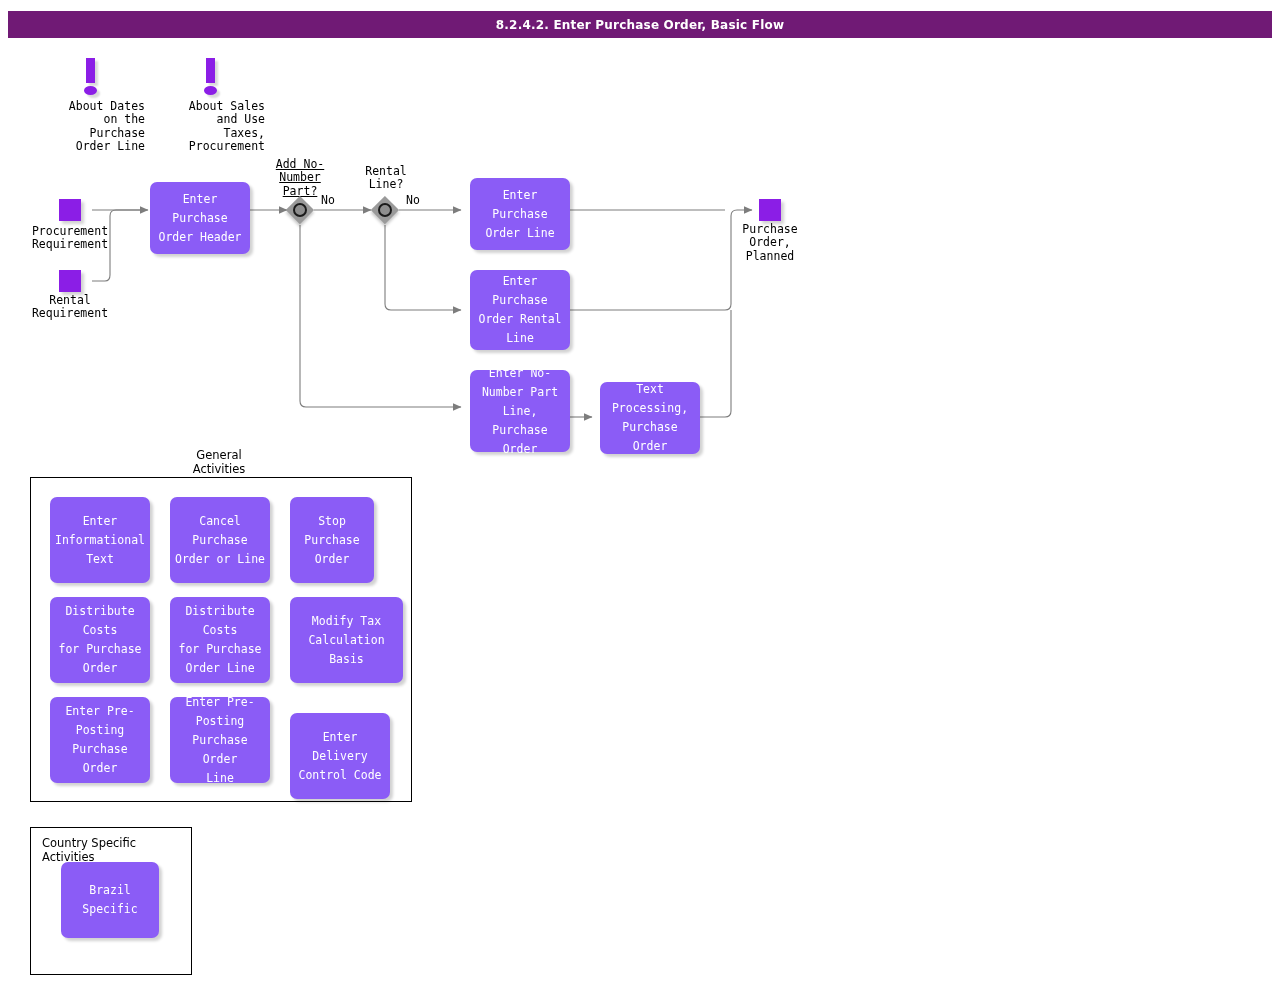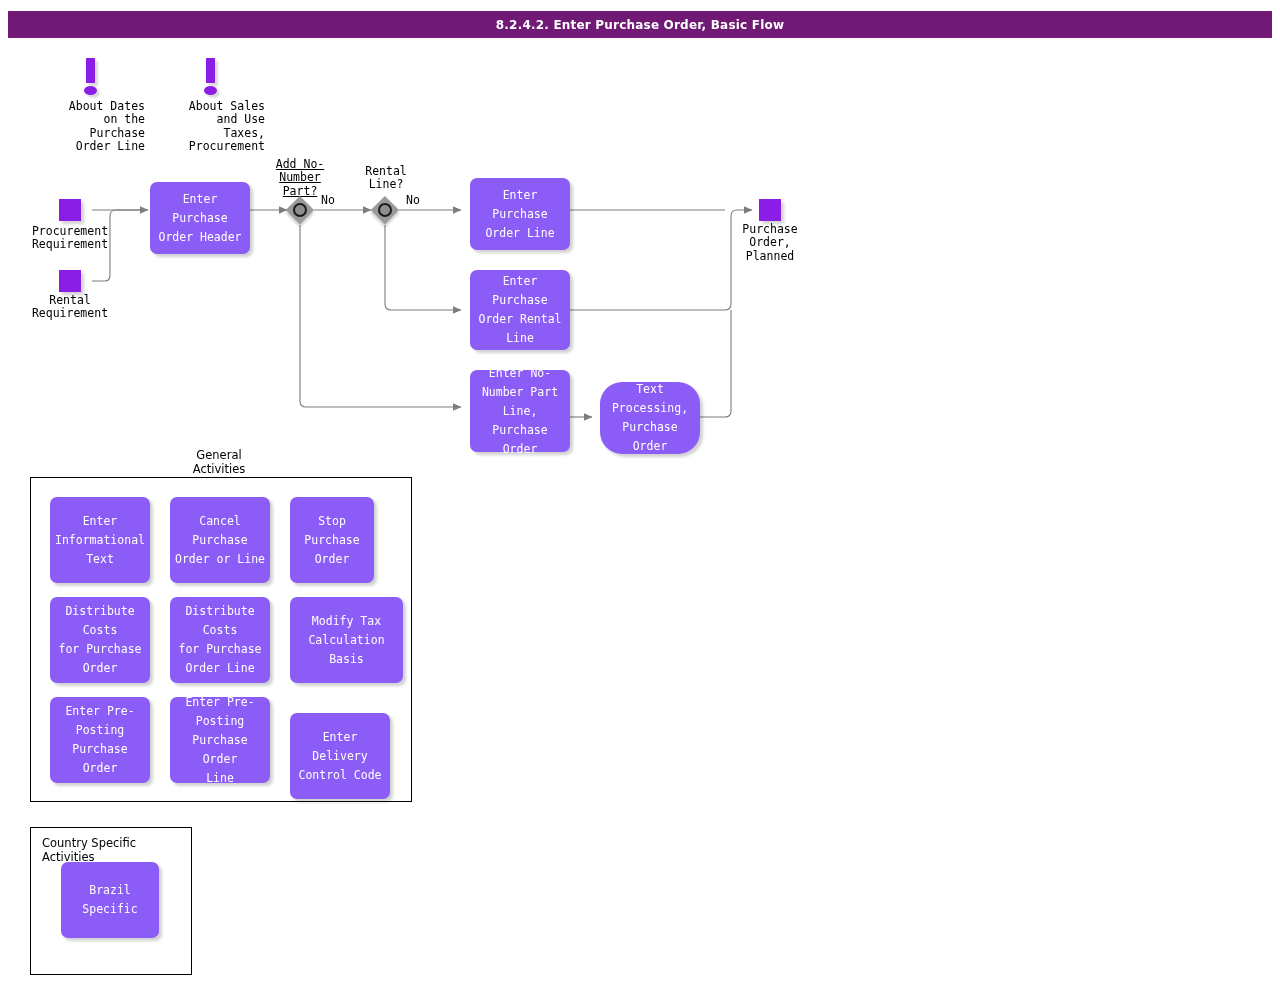--- a/index.html
+++ b/index.html
@@ -132,21 +132,21 @@
 <div class="edgelabel" style="left:406px;top:193px;">No</div>
 
 <div class="act" style="left:150px;top:182px;width:100px;height:72px;">Enter Purchase<br>Order Header</div>
 
 <div class="act" style="left:470px;top:178px;width:100px;height:72px;">Enter Purchase<br>Order Line</div>
 
 <div class="act" style="left:470px;top:270px;width:100px;height:80px;">Enter Purchase<br>Order Rental<br>Line</div>
 
 <div class="act" style="left:470px;top:370px;width:100px;height:82px;">Enter No-<br>Number Part<br>Line, Purchase<br>Order</div>
 
-<div class="act" style="left:600px;top:382px;width:100px;height:72px;border-radius:22px;">Text Processing,<br>Purchase Order</div>
+<div class="act" style="left:600px;top:382px;width:100px;height:72px;">Text Processing,<br>Purchase Order</div>
 
 <div class="frame-title" style="left:160px;top:449px;width:118px;">General<br>Activities</div>
 <div class="frame" style="left:30px;top:477px;width:380px;height:323px;"></div>
 
 <div class="act" style="left:50px;top:497px;width:100px;height:86px;">Enter<br>Informational<br>Text</div>
 <div class="act" style="left:170px;top:497px;width:100px;height:86px;">Cancel Purchase<br>Order or Line</div>
 <div class="act" style="left:290px;top:497px;width:84px;height:86px;">Stop Purchase<br>Order</div>
 
 <div class="act" style="left:50px;top:597px;width:100px;height:86px;">Distribute Costs<br>for Purchase<br>Order</div>
 <div class="act" style="left:170px;top:597px;width:100px;height:86px;">Distribute Costs<br>for Purchase<br>Order Line</div>

